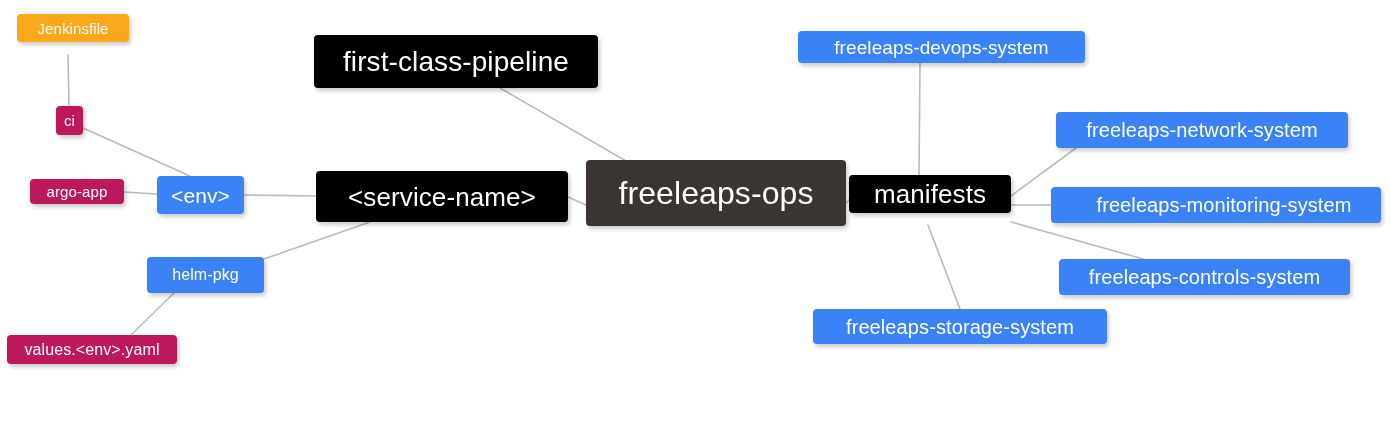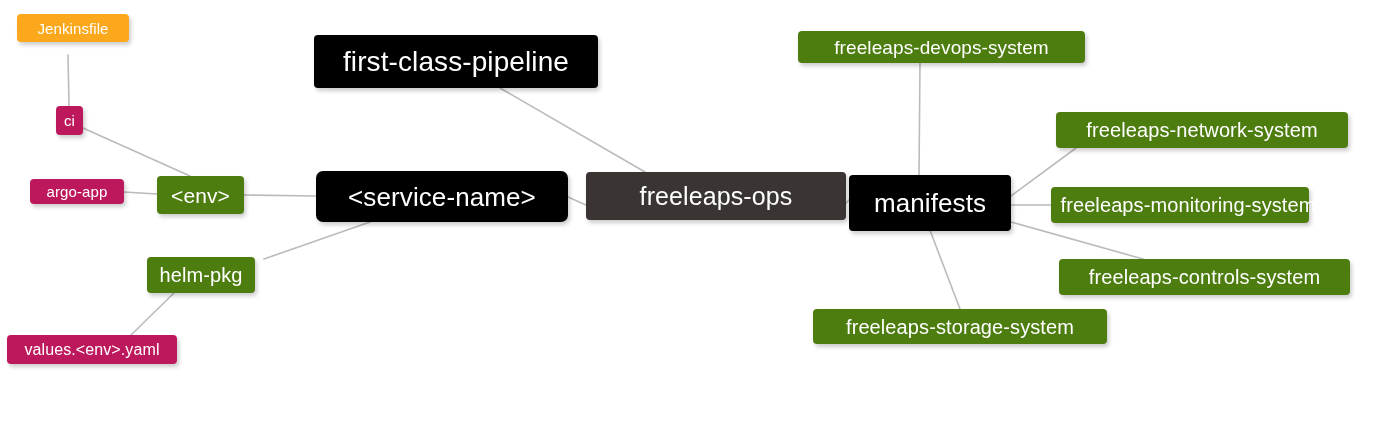--- a/index.html
+++ b/index.html
@@ -33,21 +33,21 @@
     color: #ffffff;
     white-space: nowrap;
     text-align: center;
     letter-spacing: 0.1px;
     box-shadow: 2px 3px 4px rgba(0,0,0,0.20);
     line-height: 1;
     padding: 0 10px;
   }
   .lvl-root   { background: #3a3532; }
   .lvl-blue   { background: #000000; }
-  .lvl-green  { background: #4d7c0f; }
+  .lvl-green  { background: #3b82f6; }
   .lvl-orange { background: #fba81d; }
   .lvl-red    { background: #be185d; }
 </style>
 </head>
 <body>
 
 <div id="canvas">
   <svg id="edges" viewBox="0 0 1390 421">
       <line x1="586" y1="205" x2="568" y2="197" stroke="#bbbbbb" stroke-width="1.6" stroke-linecap="round"></line>
       <line x1="645" y1="172" x2="500" y2="88" stroke="#bbbbbb" stroke-width="1.6" stroke-linecap="round"></line>
@@ -62,25 +62,25 @@
       <line x1="1011" y1="196" x2="1076" y2="148" stroke="#bbbbbb" stroke-width="1.6" stroke-linecap="round"></line>
       <line x1="1011" y1="205" x2="1051" y2="205" stroke="#bbbbbb" stroke-width="1.6" stroke-linecap="round"></line>
       <line x1="1011" y1="222" x2="1143" y2="259" stroke="#bbbbbb" stroke-width="1.6" stroke-linecap="round"></line>
       <line x1="928" y1="225" x2="960" y2="309" stroke="#bbbbbb" stroke-width="1.6" stroke-linecap="round"></line>
     </svg>
   <div id="node-layer">
       <div class="node lvl-orange" style="left: 17px; top: 14px; width: 112px; height: 28px; font-size: 15px;">Jenkinsfile</div>
       <div class="node lvl-red" style="left: 56px; top: 106px; width: 27px; height: 29px; font-size: 15px;">ci</div>
       <div class="node lvl-red" style="left: 30px; top: 179px; width: 94px; height: 25px; font-size: 15px;">argo-app</div>
       <div class="node lvl-green" style="left: 157px; top: 176px; width: 87px; height: 38px; font-size: 21px; text-align: right;">&lt;env&gt;</div>
-      <div class="node lvl-green" style="left: 147px; top: 257px; width: 108px; height: 36px; font-size: 20px;">helm-pkg</div>
+      <div class="node lvl-green" style="left: 147px; top: 257px; width: 117px; height: 36px; font-size: 16px;">helm-pkg</div>
       <div class="node lvl-red" style="left: 7px; top: 335px; width: 170px; height: 29px; font-size: 16px;">values.&lt;env&gt;.yaml</div>
       <div class="node lvl-blue" style="left: 314px; top: 35px; width: 284px; height: 53px; font-size: 28px;">first-class-pipeline</div>
-      <div class="node lvl-blue" style="left: 316px; top: 171px; width: 252px; height: 51px; font-size: 26px; border-radius: 7px;">&lt;service-name&gt;</div>
-      <div class="node lvl-root" style="left: 586px; top: 172px; width: 260px; height: 48px; font-size: 25px;">freeleaps-ops</div>
-      <div class="node lvl-blue" style="left: 849px; top: 175px; width: 162px; height: 56px; font-size: 26px;">manifests</div>
+      <div class="node lvl-blue" style="left: 316px; top: 171px; width: 252px; height: 51px; font-size: 26px;">&lt;service-name&gt;</div>
+      <div class="node lvl-root" style="left: 586px; top: 160px; width: 260px; height: 66px; font-size: 32px;">freeleaps-ops</div>
+      <div class="node lvl-blue" style="left: 849px; top: 175px; width: 162px; height: 38px; font-size: 26px;">manifests</div>
       <div class="node lvl-green" style="left: 798px; top: 31px; width: 287px; height: 32px; font-size: 19px;">freeleaps-devops-system</div>
       <div class="node lvl-green" style="left: 1056px; top: 112px; width: 292px; height: 36px; font-size: 20px; text-align: center;">freeleaps-network-system</div>
-      <div class="node lvl-green" style="left: 1051px; top: 187px; width: 258px; height: 36px; font-size: 20px; padding-left: 26px;">freeleaps-monitoring-system</div>
+      <div class="node lvl-green" style="left: 1051px; top: 187px; width: 330px; height: 36px; font-size: 20px; padding-left: 26px;">freeleaps-monitoring-system</div>
       <div class="node lvl-green" style="left: 1059px; top: 259px; width: 291px; height: 36px; font-size: 20px; text-align: right;">freeleaps-controls-system</div>
       <div class="node lvl-green" style="left: 813px; top: 309px; width: 294px; height: 35px; font-size: 20px;">freeleaps-storage-system</div>
     </div>
 </div>
 
 </body></html>

